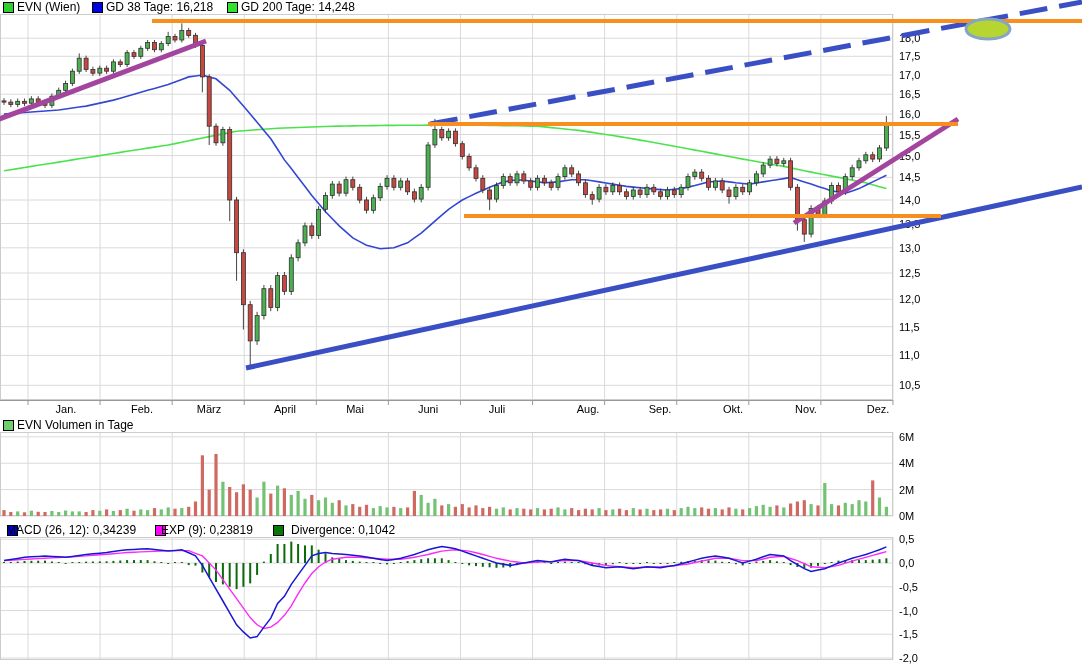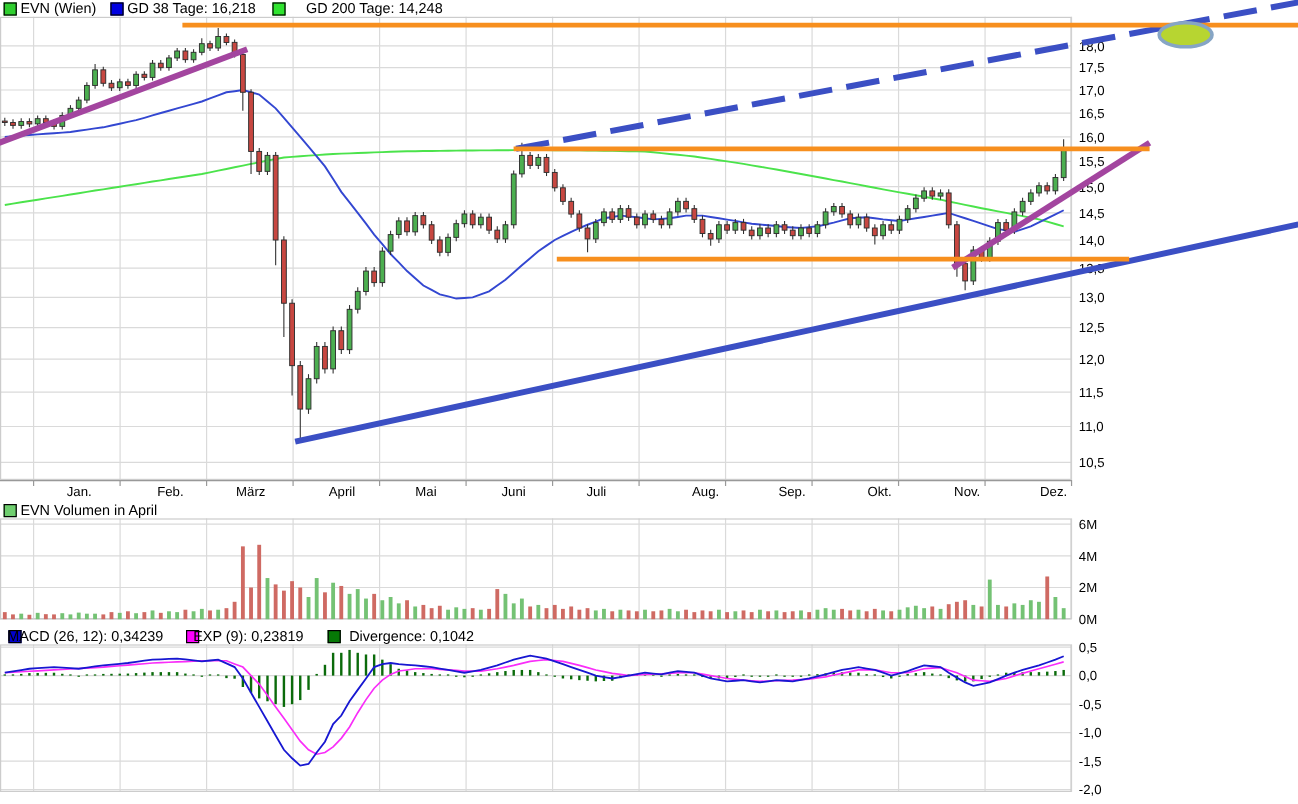--- a/index.html
+++ b/index.html
@@ -679,26 +679,26 @@
       <ellipse cx="988" cy="29" rx="22" ry="10" fill="#b7d531" stroke="#86a5c5" stroke-width="3"></ellipse>
     </g>
   </svg>
 
 <div class="legend" style="top:1px">
   <span class="sq" style="left: 3px; background: rgb(47, 207, 47);"></span>
   <span class="lt" style="left:17px">EVN (Wien)</span>
   <span class="sq" style="left: 92px; background: rgb(0, 0, 224);"></span>
   <span class="lt" style="left:106px">GD 38 Tage: 16,218</span>
   <span class="sq" style="left: 227px; background: rgb(47, 228, 47);"></span>
-  <span class="lt" style="left:255px">GD 200 Tage: 14,248</span>
+  <span class="lt" style="left:241px">GD 200 Tage: 14,248</span>
 </div>
 
 <div class="legend" style="top:419px">
   <span class="sq" style="left: 3px; background: rgb(111, 207, 111);"></span>
-  <span class="lt" style="left:17px">EVN Volumen in April</span>
+  <span class="lt" style="left:17px">EVN Volumen in Tage</span>
 </div>
 
 <div class="legend" style="top:524px">
   <span class="sq" style="left: 7px; background: rgb(0, 0, 204);"></span>
   <span class="lt" style="left:6px">MACD (26, 12): 0,34239</span>
   <span class="sq" style="left: 155px; background: rgb(255, 0, 255);"></span>
   <span class="lt" style="left:161px">EXP (9): 0,23819</span>
   <span class="sq" style="left: 273px; background: rgb(6, 120, 6);"></span>
   <span class="lt" style="left:291px">Divergence: 0,1042</span>
 </div>

